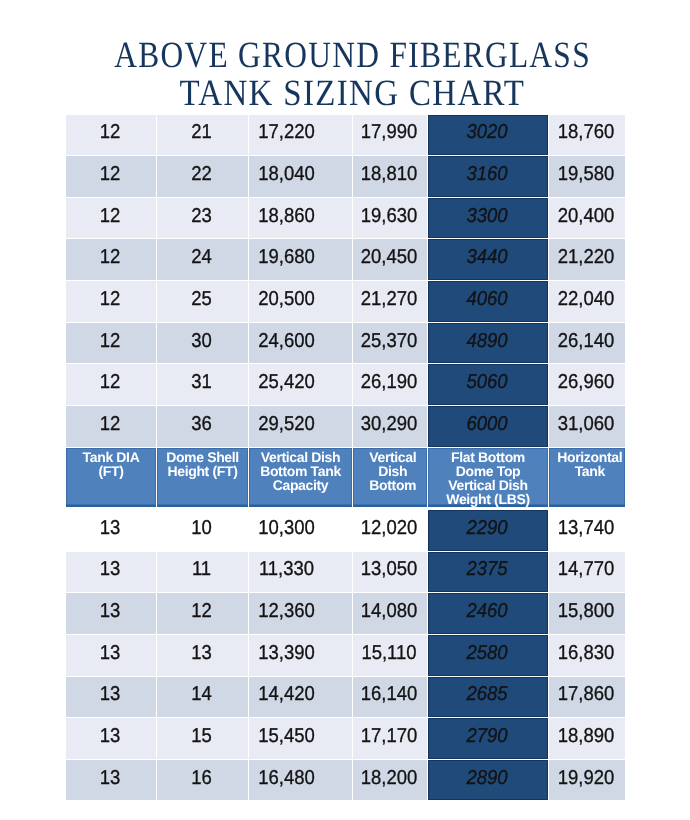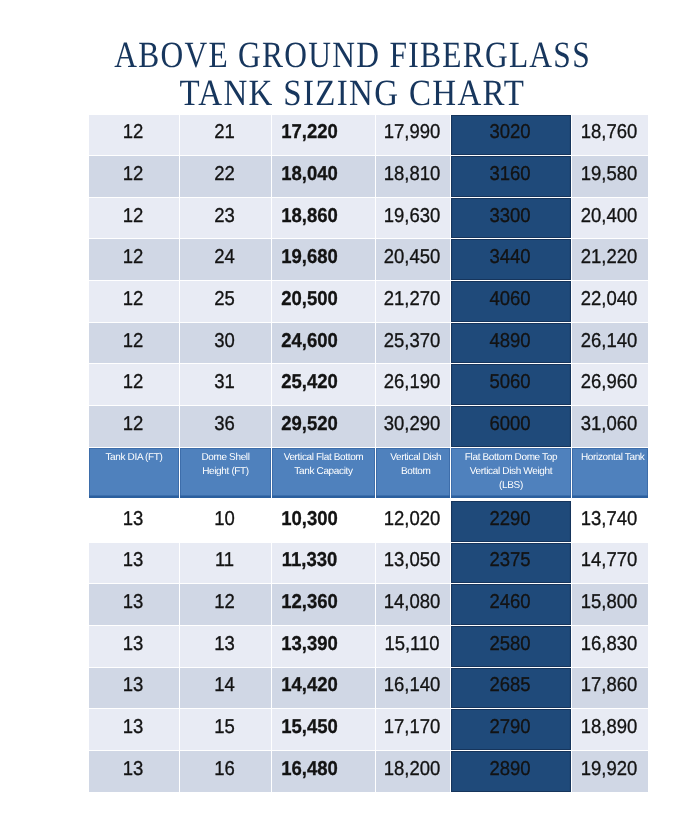--- a/index.html
+++ b/index.html
@@ -56,21 +56,21 @@
     width: 690px;
     height: 26px;
     line-height: 26px;
     transform: scaleX(0.891) translateZ(0);
     transform-origin: 351.6px top;
   }
 
   
   table.chart {
     position: absolute;
-    left: 88px;
+    left: 65px;
     top: 80.5px;
     width: 560px;
     border-collapse: collapse;
     table-layout: fixed;
   }
   table.chart col.c0 { width: 91px; }
   table.chart col.c1 { width: 92px; }
   table.chart col.c2 { width: 104px; }
   table.chart col.c3 { width: 75px; }
   table.chart col.c4 { width: 121px; }
@@ -81,49 +81,50 @@
     padding: 0;
     text-align: center;
     vertical-align: middle;
     font-family: "Liberation Sans", sans-serif;
     font-size: 20px;
     line-height: 20px;
     color: #131313;
     background-clip: padding-box;
     border: 1.1px solid #ffffff;
   }
-  table.chart td.c-pad3 { padding-right: 26px; font-weight: bold; }
+  table.chart td.c-pad3 { padding-right: 26px; }
   table.chart td > span.cv {
     display: block;
     -webkit-text-stroke: 0.32px currentColor;
     position: relative;
     top: -2.55px;
     left: -0.8px;
     transform: scaleX(0.925) translateZ(0);
   }
   tr.r-light td { background-color: #E8EBF4; }
   tr.r-dark  td { background-color: #D0D7E5; }
   tr.r-white td { background-color: #FFFFFF; }
 
   td.accent {
     background-color: #1F4A7A !important;
     color: #000000;
     border-left: 1.6px solid #ffffff;
     border-right: 1.6px solid #ffffff;
     border-top: 1.1px solid #ffffff;
     border-bottom: 1.1px solid #ffffff;
     box-shadow: inset 0 0 0 1.1px #16355C;
+    font-style: italic;
   }
 
   tr.header-row td {
     background-color: #4F81BD !important;
     color: #FFFFFF;
     font-family: "Liberation Sans", sans-serif;
-    font-weight: normal;
-    font-size: 10px;
+    font-weight: bold;
+    font-size: 14px;
     letter-spacing: -0.35px;
     line-height: 13.9px;
     height: 46.8px;
     padding: 3.5px 2px 0 7.5px;
     text-align: center;
     vertical-align: top;
     outline: none;
     border-left: 1.1px solid #ffffff;
     border-right: 1.1px solid #ffffff;
     border-top: 1.1px solid #ffffff;
@@ -307,21 +308,21 @@
           <td class="accent">
             <span class="cv">6000</span>
           </td>
           <td class="">
             <span class="cv">31,060</span>
           </td>
         </tr>
         <tr class="header-row">
           <td class="h-center">Tank DIA (FT)</td>
           <td class="h-center">Dome Shell Height (FT)</td>
-          <td class="h-center">Vertical Flat Bottom Tank Capacity</td>
+          <td class="h-center">Vertical Dish Bottom Tank Capacity</td>
           <td class="h-left">Vertical Dish Bottom</td>
           <td class="h-center">Flat Bottom Dome Top Vertical Dish Weight (LBS)</td>
           <td class="h-left">Horizontal Tank</td>
         </tr>
         <tr class="r-white">
           <td class="">
             <span class="cv">13</span>
           </td>
           <td class="">
             <span class="cv">10</span>

